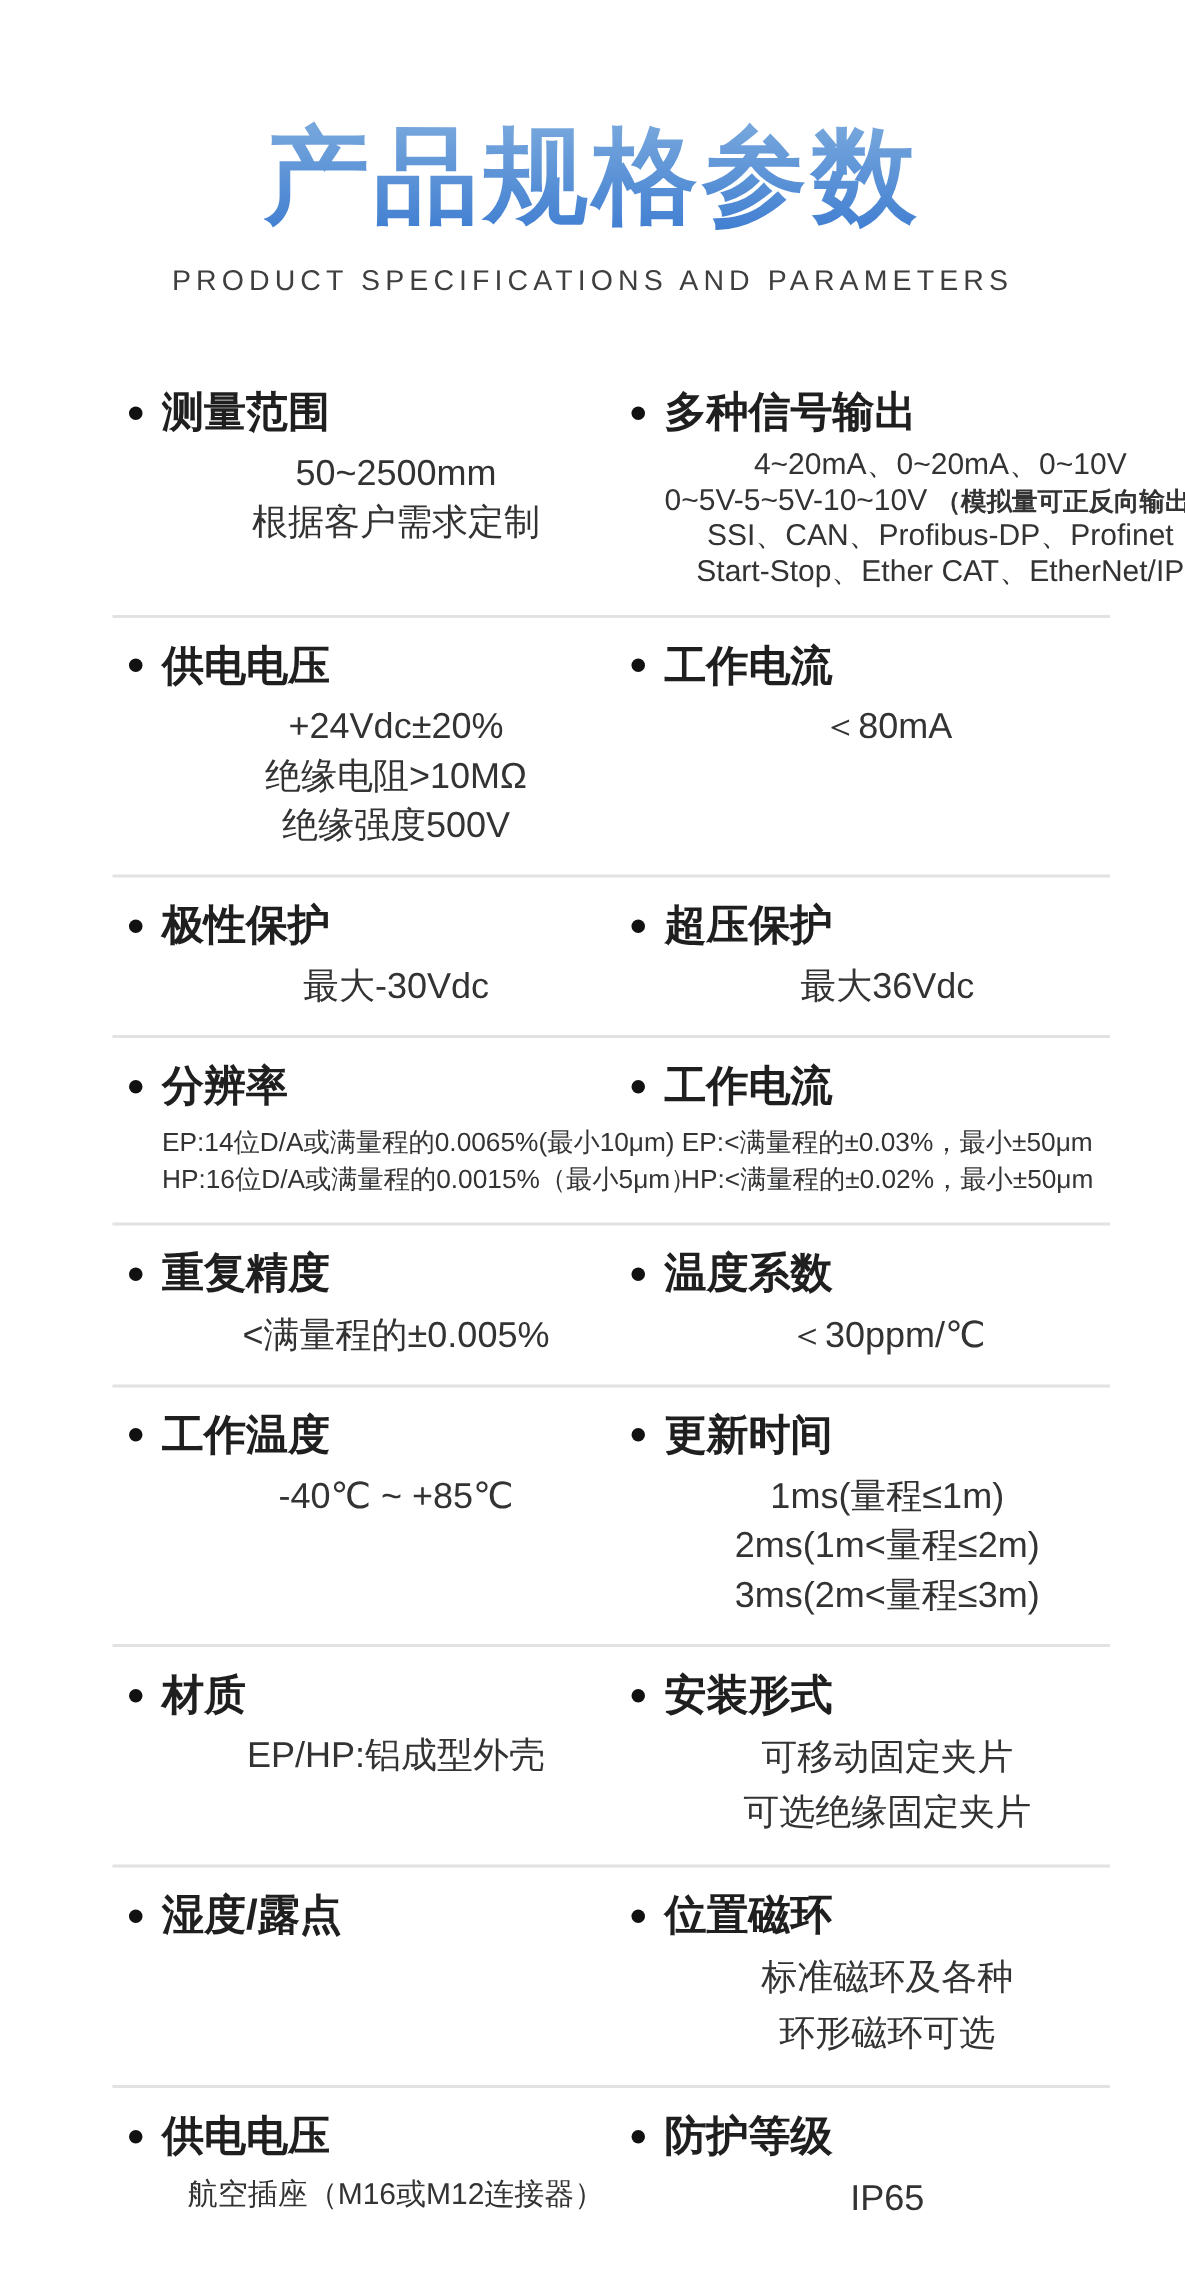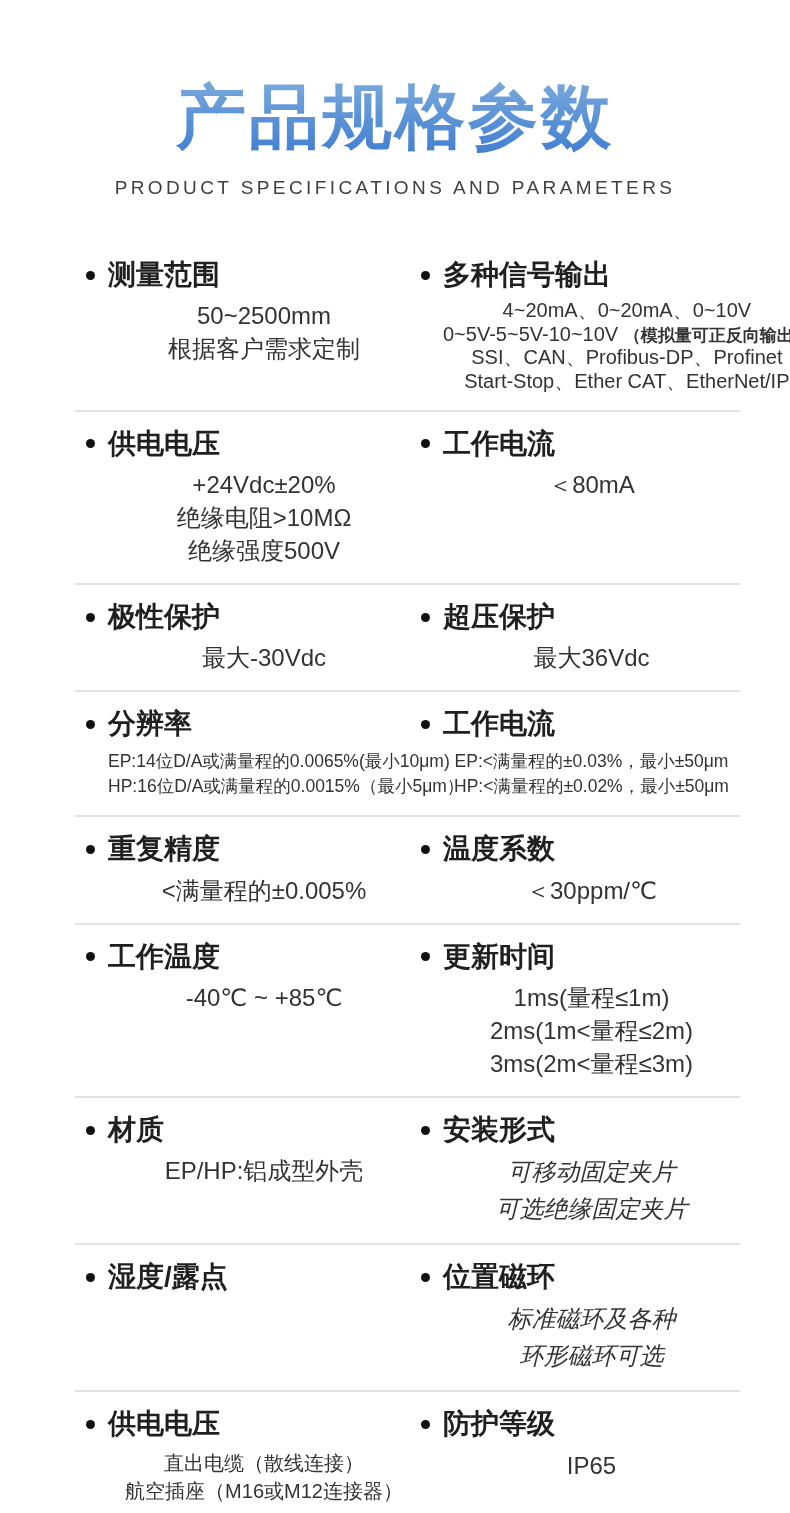--- a/index.html
+++ b/index.html
@@ -65,21 +65,21 @@
   .bullet{
     flex:0 0 auto;
     width:9px;height:9px;
     border-radius:50%;
     background:var(--bullet);
     margin-right:13px;
   }
   .spec-body{padding-left:22px;}
   .spec-line{white-space:nowrap;}
   .size-lg .spec-line{font-size:24px;line-height:1.38;}
-  .size-lg.loose .spec-line{line-height:1.52;font-style:italic;}
+  .size-lg.loose .spec-line{line-height:1.52;}
   .size-md .spec-line{font-size:20px;line-height:1.18;}
   .size-md.loose .spec-line{line-height:1.40;}
   .size-sm .spec-line{font-size:17.5px;line-height:1.45;}
   .bold-note{font-weight:700;font-size:17px;}
 </style>
 </head>
 <body>
 
 <div class="page">
   <div class="header">
@@ -264,21 +264,20 @@
     </div>
   </div>
 
   <div class="spec-row">
     <div class="spec-cell left">
       <div class="spec-heading">
         <span class="bullet"></span>
         <span>供电电压</span>
       </div>
       <div class="spec-body size-md loose">
-            <div class="spec-line">直出电缆（散线连接）</div>
             <div class="spec-line">航空插座（M16或M12连接器）</div>
           </div>
     </div>
     <div class="spec-cell right">
       <div class="spec-heading">
         <span class="bullet"></span>
         <span>防护等级</span>
       </div>
       <div class="spec-body size-lg">
             <div class="spec-line">IP65</div>

